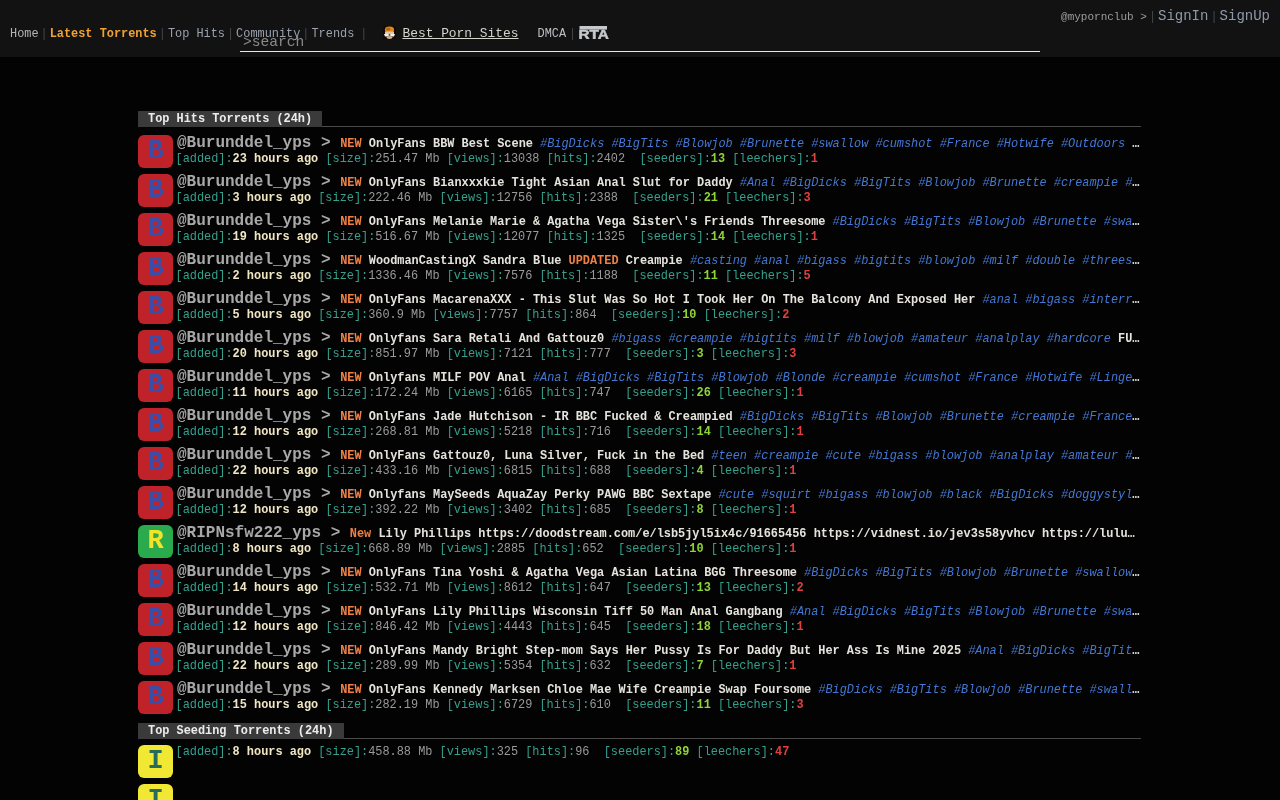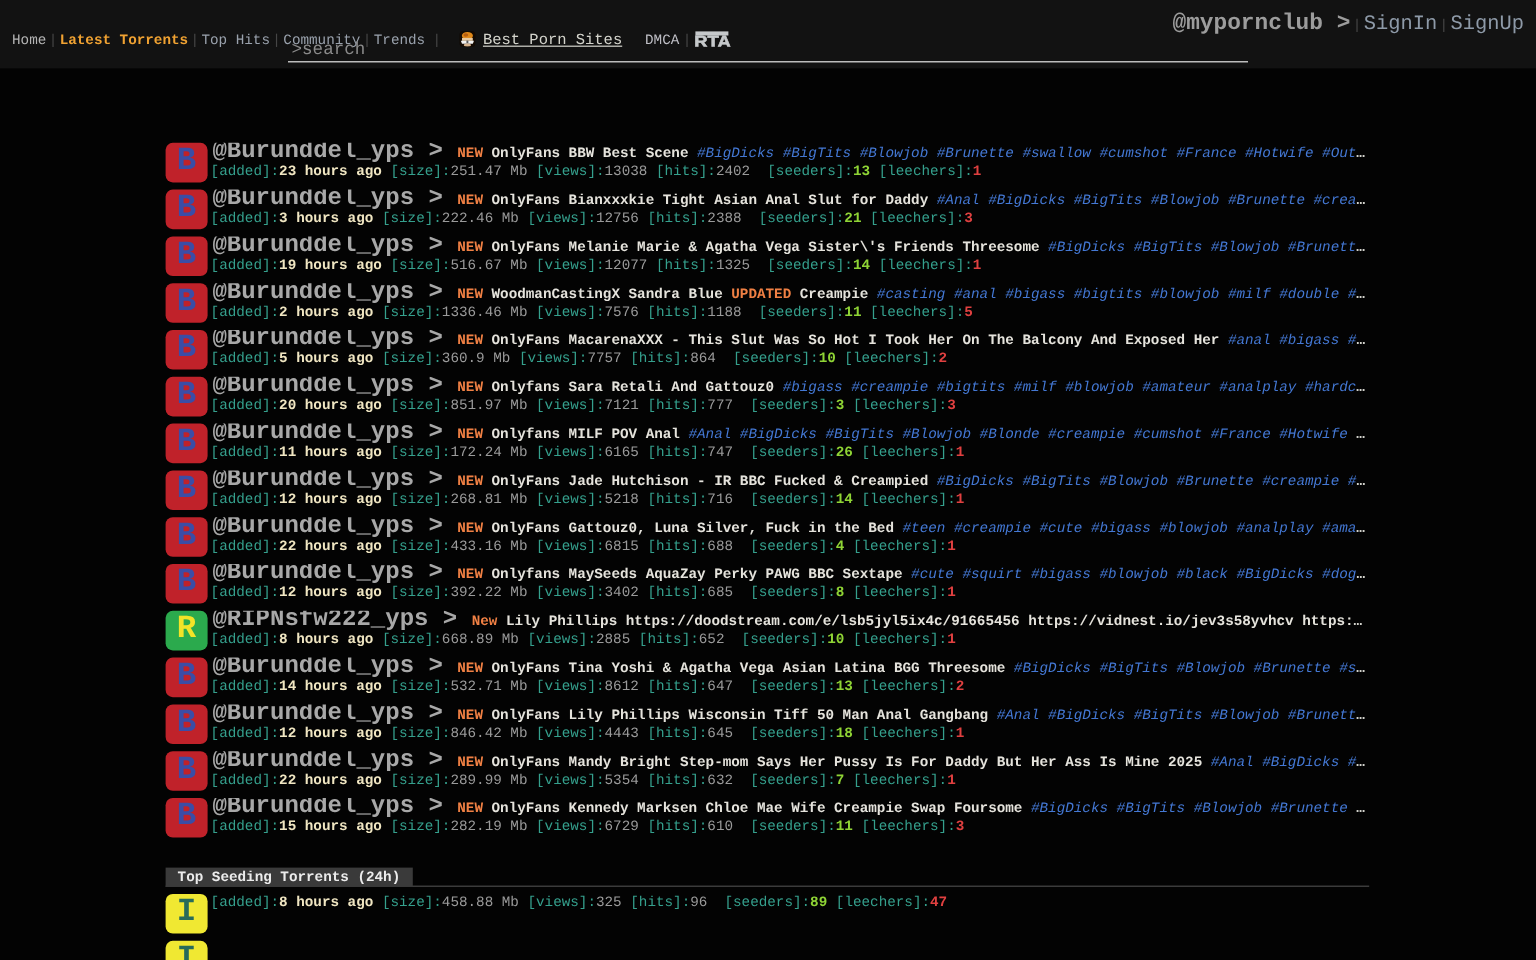--- a/index.html
+++ b/index.html
@@ -8,47 +8,47 @@
 .nav{white-space:nowrap;padding:24px 0 0 10px;font-size:11.9px;height:24px;position:relative;}
 .nav .sep{color:#464646;margin:0 2px;}
 .n1{color:#b4b4b4}
 .hot{color:#f0a232;font-weight:bold}
 .n2{color:#9aa2ad}
 .bps{color:#d4d4cc;text-decoration:underline;font-size:12.9px}
 .dmca{color:#bfbfc6;margin-left:19px}
 .bear{display:inline-block;width:13px;height:13px;position:relative;top:2px;margin:0 6px 0 14px;border-radius:3px;overflow:hidden;background:#120a04}
 .rta{display:inline-block;position:relative;top:2px;margin-left:1px}
 .nr{position:absolute;right:10px;top:8px;}
-.brand{color:#9c9c9c;font-weight:bold;font-size:19px}
-.si{color:#8e9aa8;font-size:17px}
+.brand{color:#9c9c9c;font-weight:normal;font-size:11px}
+.si{color:#8e9aa8;font-size:14px}
 .nr .sep{color:#464646;margin:0 2px}
 .search{position:relative;height:25px;}
 .sline{position:absolute;left:240px;top:27px;width:800px;border-bottom:1px solid #e8e8e8;}
 .stxt{position:absolute;left:243px;top:10px;color:#8a8a8a;font-size:14.6px;}
 .main{width:1003px;margin-left:138px;margin-top:53.5px;}
 .sechdr{border-bottom:1px solid #4a4a4a;line-height:15px;height:16px;white-space:pre;}
 .tab{display:inline-block;background:#3a3a3a;color:#ececec;font-weight:bold;padding:0 10px;height:16px;line-height:16px;}
 .rows{padding-top:8px;}
 .row{height:39px;position:relative;}
 .av{position:absolute;left:0;top:0;width:35px;height:33px;border-radius:6px;
  font-family:"Liberation Mono",monospace;font-weight:bold;font-size:27px;
  text-align:center;line-height:32px;}
 .l1{margin-left:39px;width:964px;overflow:hidden;text-overflow:ellipsis;white-space:pre;
  line-height:16px;height:17px;font-weight:bold;color:#d2d2cc;}
-.u{color:#a8a8a8;font-size:20px;}
+.u{color:#a8a8a8;font-size:16px;}
 .new{color:#f08044;}
 .ti{color:#e5e3dc;}
 .tg{color:#4478d4;font-style:italic;font-weight:normal;}
 .l2{margin-left:37.5px;white-space:pre;line-height:15px;height:15px;}
 .lb{color:#35a08d;}
 .tm{color:#f0e6c2;font-weight:bold;}
 .v{color:#9a9a9a;}
 .se{color:#8fd435;font-weight:bold;}
 .le{color:#e04040;font-weight:bold;}
-.m2{margin-top:19px;}
+.m2{margin-top:3px;}
 .rows2{padding-top:6px;}
 </style></head>
 <body>
 <div class="hdr">
  <div class="nav"><span class="n1">Home</span><span class="sep">|</span><span class="hot">Latest Torrents</span><span class="sep">|</span><span class="n2">Top Hits</span><span class="sep">|</span><span class="n2">Community</span><span class="sep">|</span><span class="n2">Trends</span><span class="sep" style="margin-left:6px">|</span><span class="bear"><svg width="13" height="13" viewBox="0 0 13 13">
           <rect x="0" y="0" width="13" height="13" fill="#150b03"></rect>
           <ellipse cx="6.5" cy="3.8" rx="4.6" ry="3.2" fill="#e08818"></ellipse>
           <ellipse cx="5.2" cy="3.2" rx="2" ry="1.4" fill="#b85e10"></ellipse>
           <rect x="2" y="5.6" width="9" height="2.4" fill="#e8c9a0"></rect>
           <path d="M1 8 L12 8 L11 10.5 L2 10.5 Z" fill="#f2f2f2"></path>
@@ -59,20 +59,21 @@
             <rect x="0.5" y="0" width="27.5" height="3.6"></rect>
             <text x="-0.5" y="13" font-family="Liberation Sans, sans-serif" font-size="13.6" font-weight="bold" stroke="#c6c9cb" stroke-width="0.5" textLength="30.5" lengthAdjust="spacingAndGlyphs">RTA</text>
           </g>
         </svg></span><span class="nr"><span class="brand">@mypornclub &gt;</span><span class="sep">|</span><span class="si">SignIn</span><span class="sep">|</span><span class="si">SignUp</span></span></div>
  <div class="search">
       <div class="stxt">&gt;search</div>
       <div class="sline"></div>
     </div>
 </div>
 <div class="main">
+ <div class="sechdr"><span class="tab">Top Hits Torrents (24h)</span></div>
  <div class="rows">
 <div class="row">
         <div class="av" style="background:#c0222a;color:#3b4da6">B</div>
         <div class="l1"><span class="u">@Burunddel_yps &gt; </span><span class="new">NEW </span><span class="ti">OnlyFans BBW Best Scene </span><span class="tg">#BigDicks #BigTits #Blowjob #Brunette #swallow #cumshot #France #Hotwife #Outdoors #Amateur #Anal #BigAss</span></div>
         <div class="l2"><span class="lb">[added]:</span><span class="tm">23 hours ago</span><span class="sp"> </span><span class="lb">[size]:</span><span class="v">251.47 Mb</span><span class="sp"> </span><span class="lb">[views]:</span><span class="v">13038</span><span class="sp"> </span><span class="lb">[hits]:</span><span class="v">2402</span><span class="sp">  </span><span class="lb">[seeders]:</span><span class="se">13</span><span class="sp"> </span><span class="lb">[leechers]:</span><span class="le">1</span></div>
       </div>
 <div class="row">
         <div class="av" style="background:#c0222a;color:#3b4da6">B</div>
         <div class="l1"><span class="u">@Burunddel_yps &gt; </span><span class="new">NEW </span><span class="ti">OnlyFans Bianxxxkie Tight Asian Anal Slut for Daddy </span><span class="tg">#Anal #BigDicks #BigTits #Blowjob #Brunette #creampie #cumshot #France #Hotwife</span></div>
         <div class="l2"><span class="lb">[added]:</span><span class="tm">3 hours ago</span><span class="sp"> </span><span class="lb">[size]:</span><span class="v">222.46 Mb</span><span class="sp"> </span><span class="lb">[views]:</span><span class="v">12756</span><span class="sp"> </span><span class="lb">[hits]:</span><span class="v">2388</span><span class="sp">  </span><span class="lb">[seeders]:</span><span class="se">21</span><span class="sp"> </span><span class="lb">[leechers]:</span><span class="le">3</span></div>

